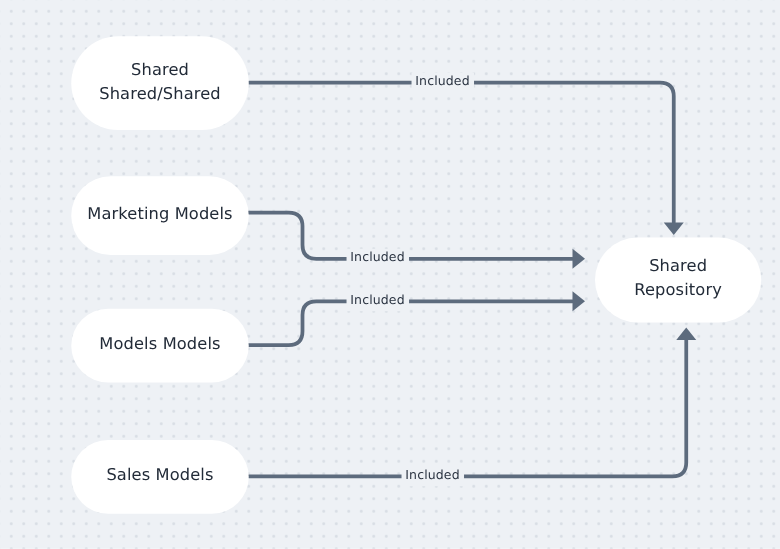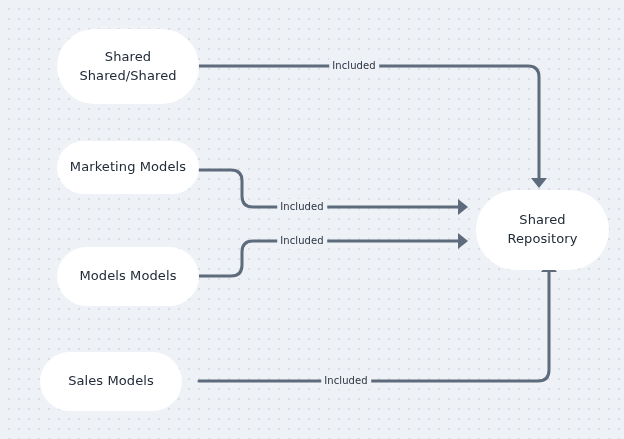--- a/index.html
+++ b/index.html
@@ -87,33 +87,33 @@
     </g>
   </svg>
 
   <div class="node" style="left:57px; top:29px; width:142px; height:75px;">
     <div>
       <div>Shared</div>
       <div>Shared/Shared</div>
     </div>
   </div>
 
-  <div class="node" style="left:57px; top:141px; width:142px; height:53px;">
+  <div class="node" style="left:57px; top:141px; width:142px; height:63px;">
     <span>Marketing Models</span>
   </div>
 
   <div class="node" style="left:57px; top:247px; width:142px; height:59px;">
     <span>Models Models</span>
   </div>
 
-  <div class="node" style="left:40px; top:352px; width:142px; height:59px;">
+  <div class="node" style="left:57px; top:352px; width:142px; height:59px;">
     <span>Sales Models</span>
   </div>
 
-  <div class="node" style="left:476px; top:190px; width:133px; height:80px;">
+  <div class="node" style="left:476px; top:190px; width:133px; height:68px;">
     <span>Shared Repository</span>
   </div>
 
   <div class="edge-label" style="left:354px; top:66px;">Included</div>
 
   <div class="edge-label" style="left:302px; top:207px;">Included</div>
 
   <div class="edge-label" style="left:302px; top:241px;">Included</div>
 
   <div class="edge-label" style="left:346px; top:381px;">Included</div>

